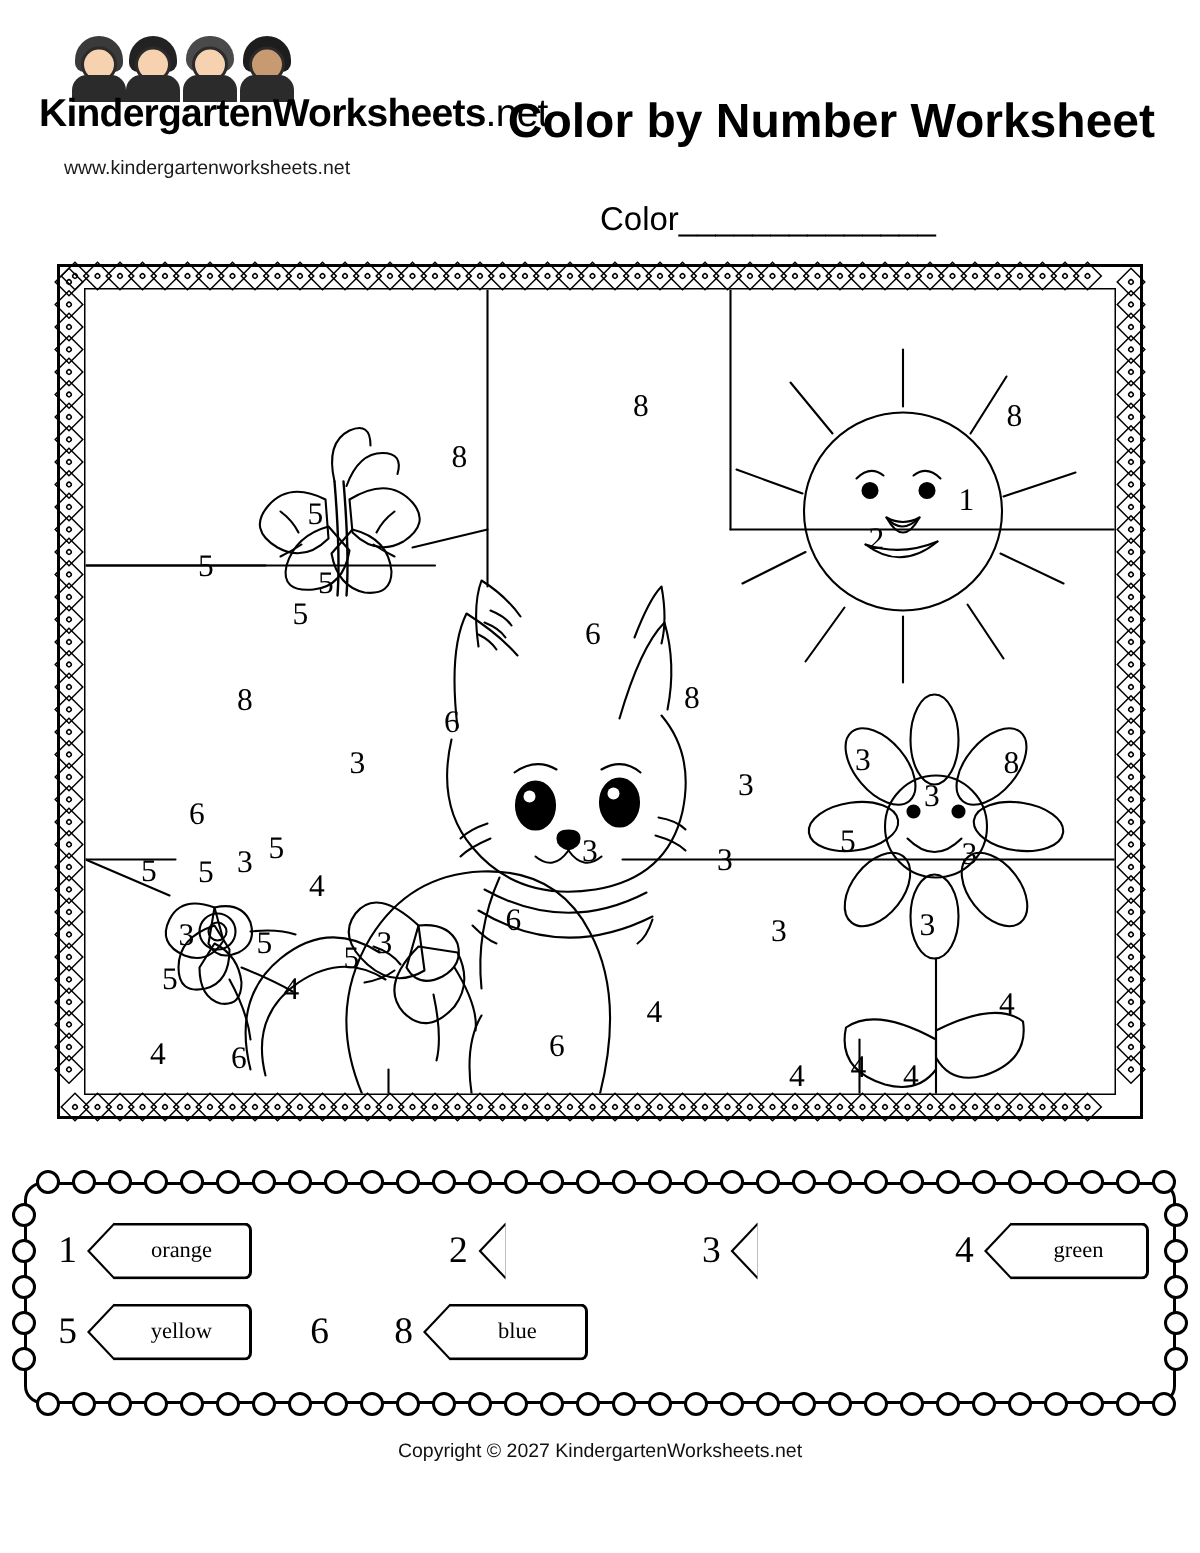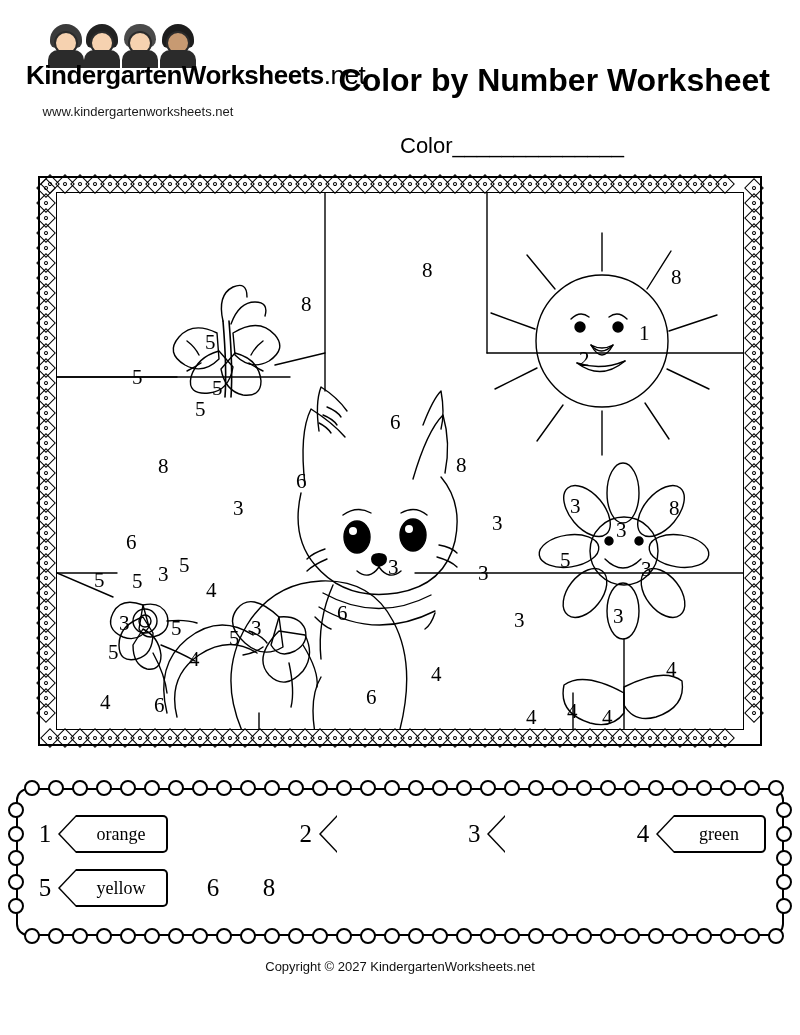--- a/index.html
+++ b/index.html
@@ -236,21 +236,21 @@
   .crayon-body {
     border: 2px solid #000;
     border-left: none;
     height: 38px;
     box-sizing: border-box;
     display: flex;
     align-items: center;
     justify-content: center;
     padding: 0 12px;
     font-family: "Liberation Serif", serif;
-    font-size: 18px;
+    font-size: 15px;
     border-radius: 0 5px 5px 0;
     background: #fff;
     min-width: 92px;
   }
 
   
   #footer {
     position: absolute;
     left: 0; top: 958px;
     width: 800px;
@@ -770,19 +770,23 @@
         <div class="crayon">
           <div class="crayon-tip"></div>
           <div class="crayon-body">yellow</div>
         </div>
       </div>
       <div class="legend-item" style="margin-left: 34px;">
         <div class="legend-number">6</div>
       </div>
       <div class="legend-item" style="margin-left: 34px;">
         <div class="legend-number">8</div>
+        <div class="crayon">
+          <div class="crayon-tip"></div>
+          <div class="crayon-body">blue</div>
+        </div>
       </div>
     </div>
 </div>
 
 <div id="footer">
   <div>Copyright © 2027 KindergartenWorksheets.net</div>
 </div>
 
 </body></html>

